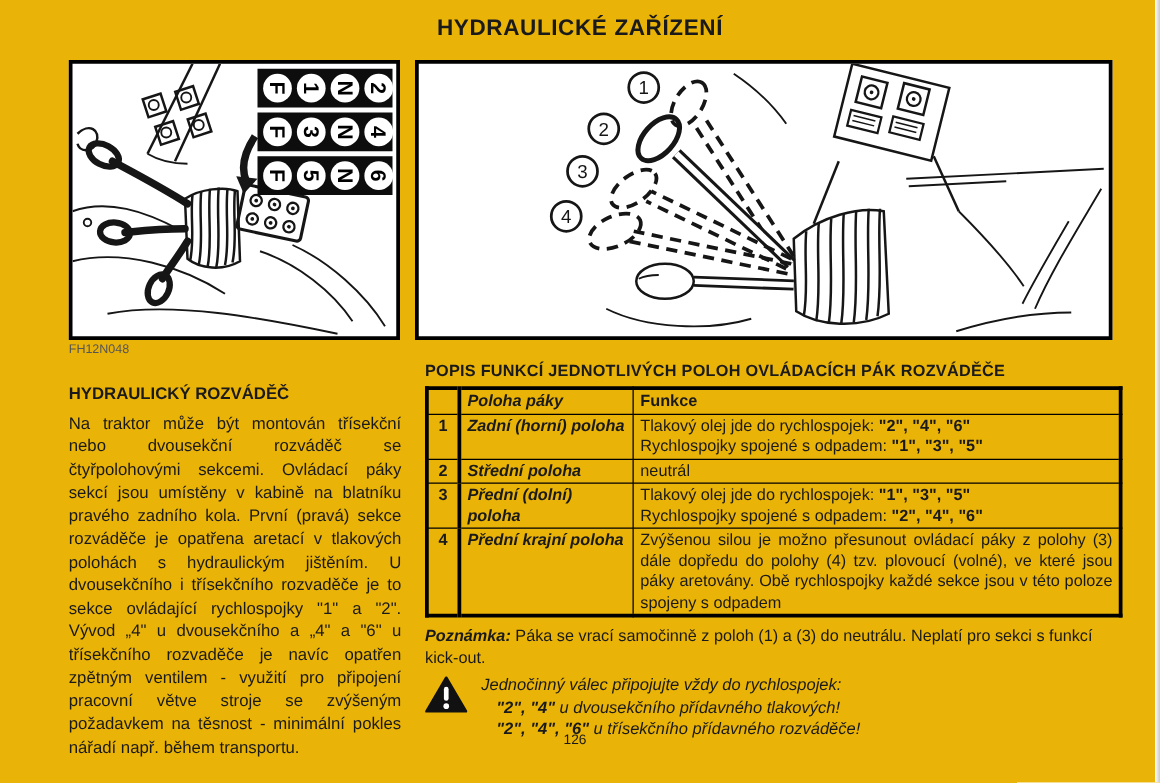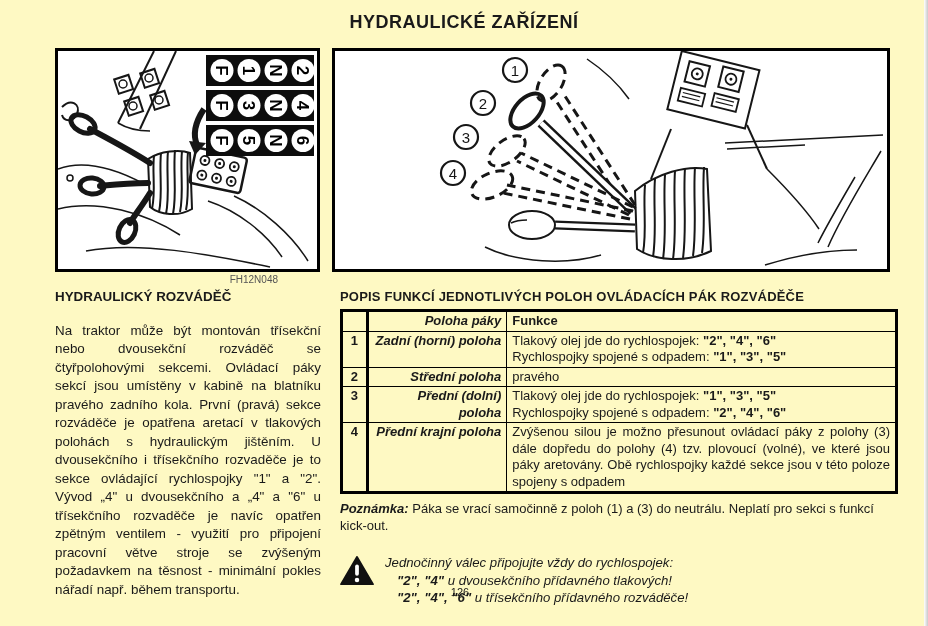--- a/index.html
+++ b/index.html
@@ -1,52 +1,52 @@
 <!DOCTYPE html>
 <html><head>
 <meta charset="utf-8">
 <style>
   * { box-sizing: border-box; margin: 0; padding: 0; }
   html,body { background:#ffffff; }
   body { font-family: "Liberation Sans", sans-serif; color:#1a1a1a; }
-  .page { position:relative; width:928px; height:626px; background:#fef9c3; overflow:hidden; }
+  .page { position:relative; width:928px; height:626px; background:#eab308; overflow:hidden; }
 
   .page-title { position:absolute; top:12px; left:0; width:100%; text-align:center;
                 font-size:18px; font-weight:bold; letter-spacing:.5px; }
 
   .fig { position:absolute; top:48px; border:3px solid #000; background:#fff; }
   .fig-left  { left:55px;  width:265px; height:224px; }
   .fig-right { left:332px; width:558px; height:224px; }
   .fig svg { display:block; width:100%; height:100%; }
 
-  .fig-label { position:absolute; font-size:10px; color:#555; text-align:right; }
+  .fig-label { position:absolute; font-size:10px; color:#555; text-align:left; }
   .fig-label-left  { top:274px; left:55px;  width:265px; padding-right:42px; }
   .fig-label-right { top:274px; left:332px; width:558px; padding-right:40px; }
 
-  .left-col { position:absolute; left:55px; top:289px; width:266px; }
+  .left-col { position:absolute; left:55px; top:307px; width:266px; }
   .left-col h2 { font-size:13.4px; line-height:16.5px; font-weight:bold; }
-  .left-col p { margin-top:16px; font-size:13.4px; line-height:18.5px; text-align:justify; }
+  .left-col p { margin-top:6px; font-size:13.4px; line-height:18.5px; text-align:justify; }
 
   .right-col { position:absolute; left:340px; top:289px; width:558px; }
   .right-col h2 { font-size:13px; font-weight:bold; letter-spacing:.2px; margin-bottom:5px; }
 
   table.positions { border-collapse:collapse; width:558px; border:3px solid #000;
                     font-size:13px; line-height:16.5px; }
   table.positions th, table.positions td { border:1.5px solid #000; vertical-align:top; padding:1px 5px; }
   table.positions .c-num { width:26px; border-right:3px solid #000; text-align:center; font-weight:bold; padding:1px 2px; }
-  table.positions .c-pos { width:140px; font-weight:bold; font-style:italic;text-align:right; }
+  table.positions .c-pos { width:140px; font-weight:bold; font-style:italic; }
   table.positions th { text-align:left; font-weight:bold; }
   table.positions .c-fun { width:392px; }
   table.positions .justify { text-align:justify; }
   .bv { font-weight:bold; }
 
   .note { margin-top:6px; font-size:13px; line-height:17px; }
   .note .nl { font-weight:bold; font-style:italic; }
 
-  .warning { margin-top:20px; display:flex; gap:11px; }
+  .warning { margin-top:5px; display:flex; gap:11px; }
   .warning .tri { flex:0 0 34px; padding-top:2px; }
   .warning-text { font-style:italic; font-size:13.2px; line-height:17.5px; }
   .warning-text .pad { padding-left:12px; }
 
   .page-number { position:absolute; top:586px; left:0; width:920px; text-align:center; font-size:11px; }
 
   .scan-edge { position:absolute; right:0; top:0; bottom:0; width:4px;
                background:linear-gradient(to right,#ffffff,#c9c9c9); }
 
   .ln { stroke:#161616; fill:none; }
@@ -265,21 +265,21 @@
         <td class="c-pos">Zadní (horní) poloha</td>
         <td class="c-fun">
           <div><span>Tlakový olej jde do rychlospojek: </span><span class="bv">"2", "4", "6"</span></div>
           <div><span>Rychlospojky spojené s odpadem: </span><span class="bv">"1", "3", "5"</span></div>
         </td>
       </tr>
       <tr>
         <td class="c-num">2</td>
         <td class="c-pos">Střední poloha</td>
         <td class="c-fun">
-          <div><span>pravého</span></div>
+          <div><span>neutrál</span></div>
         </td>
       </tr>
       <tr>
         <td class="c-num">3</td>
         <td class="c-pos">Přední (dolní) poloha</td>
         <td class="c-fun">
           <div><span>Tlakový olej jde do rychlospojek: </span><span class="bv">"1", "3", "5"</span></div>
           <div><span>Rychlospojky spojené s odpadem: </span><span class="bv">"2", "4", "6"</span></div>
         </td>
       </tr>

